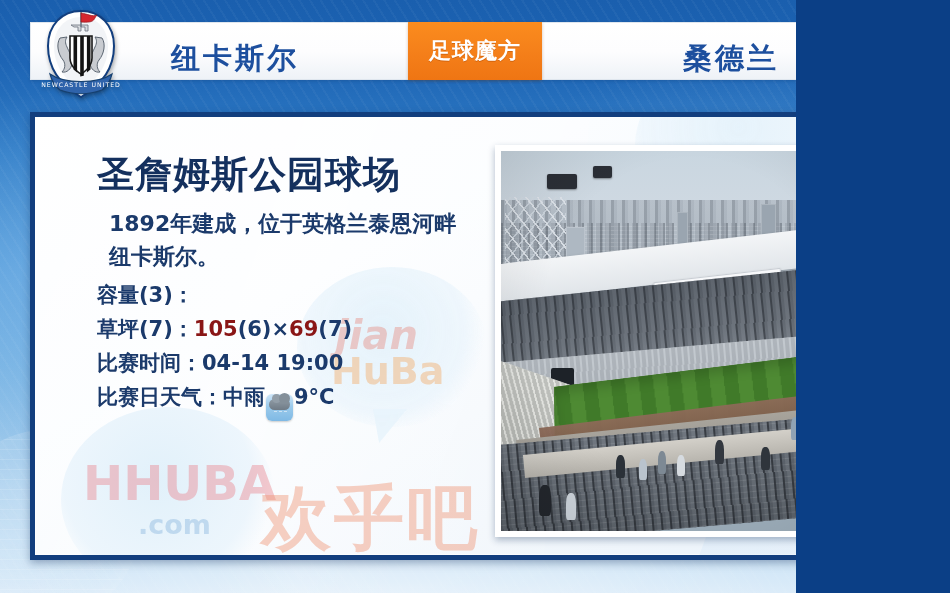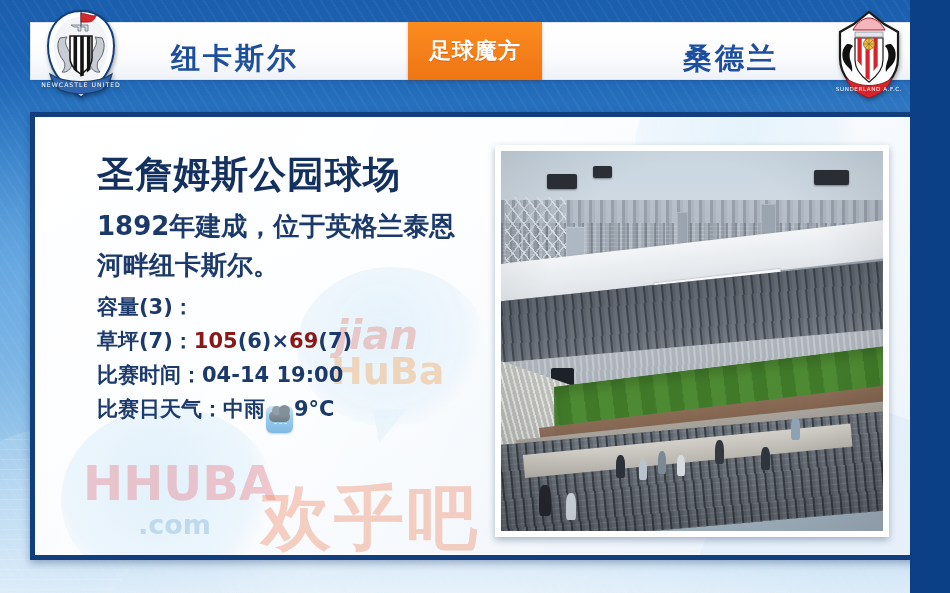--- a/index.html
+++ b/index.html
@@ -1,21 +1,21 @@
 <!DOCTYPE html>
 <html><head>
 <meta charset="utf-8">
 <style>
   html,body{margin:0;padding:0;}
   body{
     width:950px;height:593px;overflow:hidden;
     font-family:"DejaVu Sans","Liberation Sans",sans-serif;
     background:#0b3f86;
   }
-  #stage{position:relative;width:910px;height:593px;overflow:hidden;}
+  #stage{position:relative;width:796px;height:593px;overflow:hidden;}
 
   
   .bg-base{
     position:absolute;inset:0;
     background:
       radial-gradient(ellipse 620px 360px at 50% 104%, rgba(255,255,255,.34) 0%, rgba(255,255,255,0) 62%),
       radial-gradient(ellipse 520px 300px at 6% 46%, rgba(150,200,245,.38) 0%, rgba(150,200,245,0) 60%),
       radial-gradient(ellipse 520px 300px at 96% 40%, rgba(150,200,245,.30) 0%, rgba(150,200,245,0) 60%),
       linear-gradient(180deg,#1a5fae 0%,#1d64b4 10%,#2f7cc6 26%,#4e97d6 44%,#78b3e2 62%,#a8cfee 80%,#cbe3f6 93%,#dcecf9 100%);
   }
@@ -126,22 +126,22 @@
     font-family:"DejaVu Sans","Liberation Sans",sans-serif;
   }
 
   
   .content{position:absolute;left:62px;top:38px;width:400px;z-index:5;}
   .stadium-title{
     font-size:37px;font-weight:bold;color:#14305e;letter-spacing:1px;
     line-height:1.08;margin:0 0 12px 0;white-space:nowrap;
   }
   .desc{
-    font-size:26px;font-weight:bold;color:#1b3a6b;line-height:1.52;
-    margin:0 0 4px 0;width:360px;
+    font-size:22px;font-weight:bold;color:#1b3a6b;line-height:1.52;
+    margin:0 0 4px 12px;width:360px;
   }
   .info-line{
     font-size:21px;font-weight:bold;color:#1b3a6b;line-height:1.62;
     white-space:nowrap;display:flex;align-items:flex-end;
   }
   .val-red{color:#8a1616;}
   .val-navy{color:#1b3a6b;}
   .wx-icon{
     display:inline-block;width:27px;height:27px;margin:0 1px -7px 1px;
     border-radius:6px;

